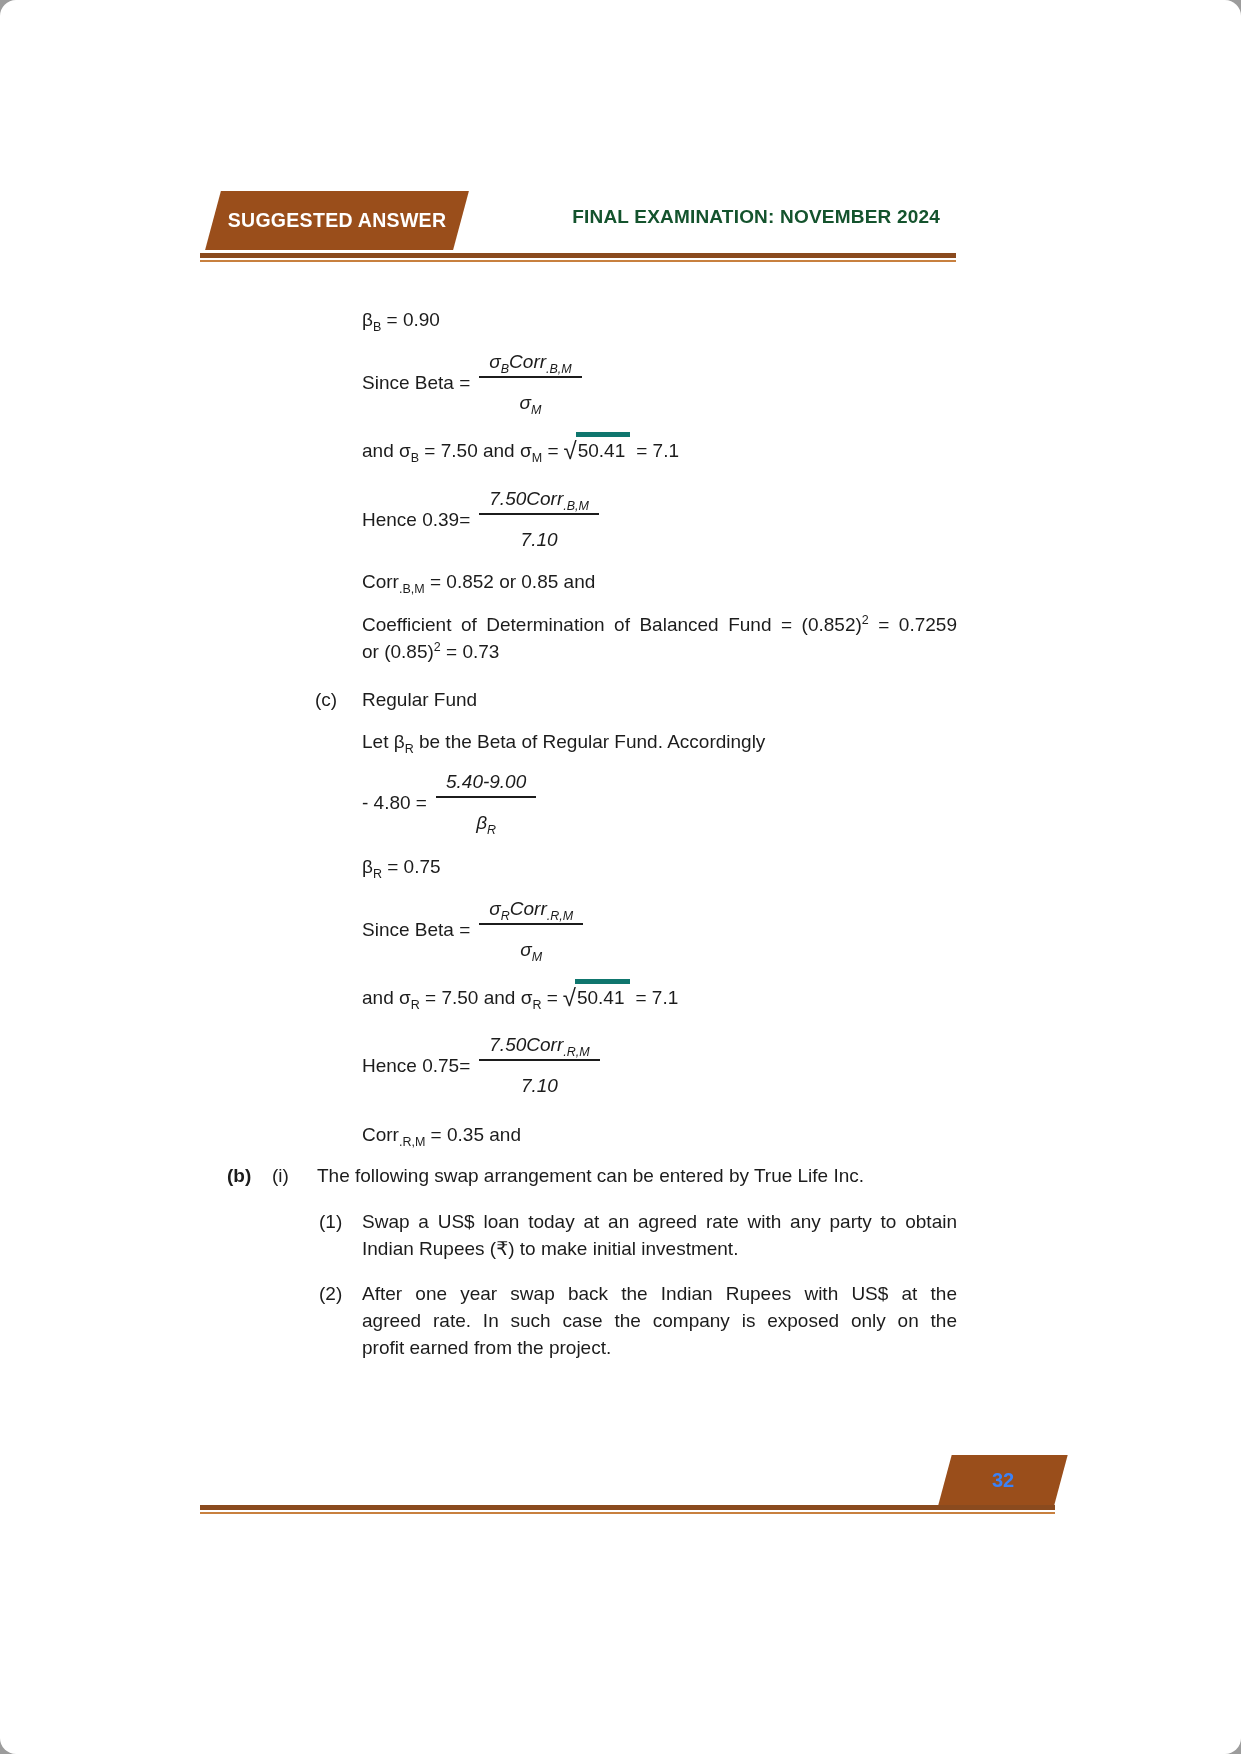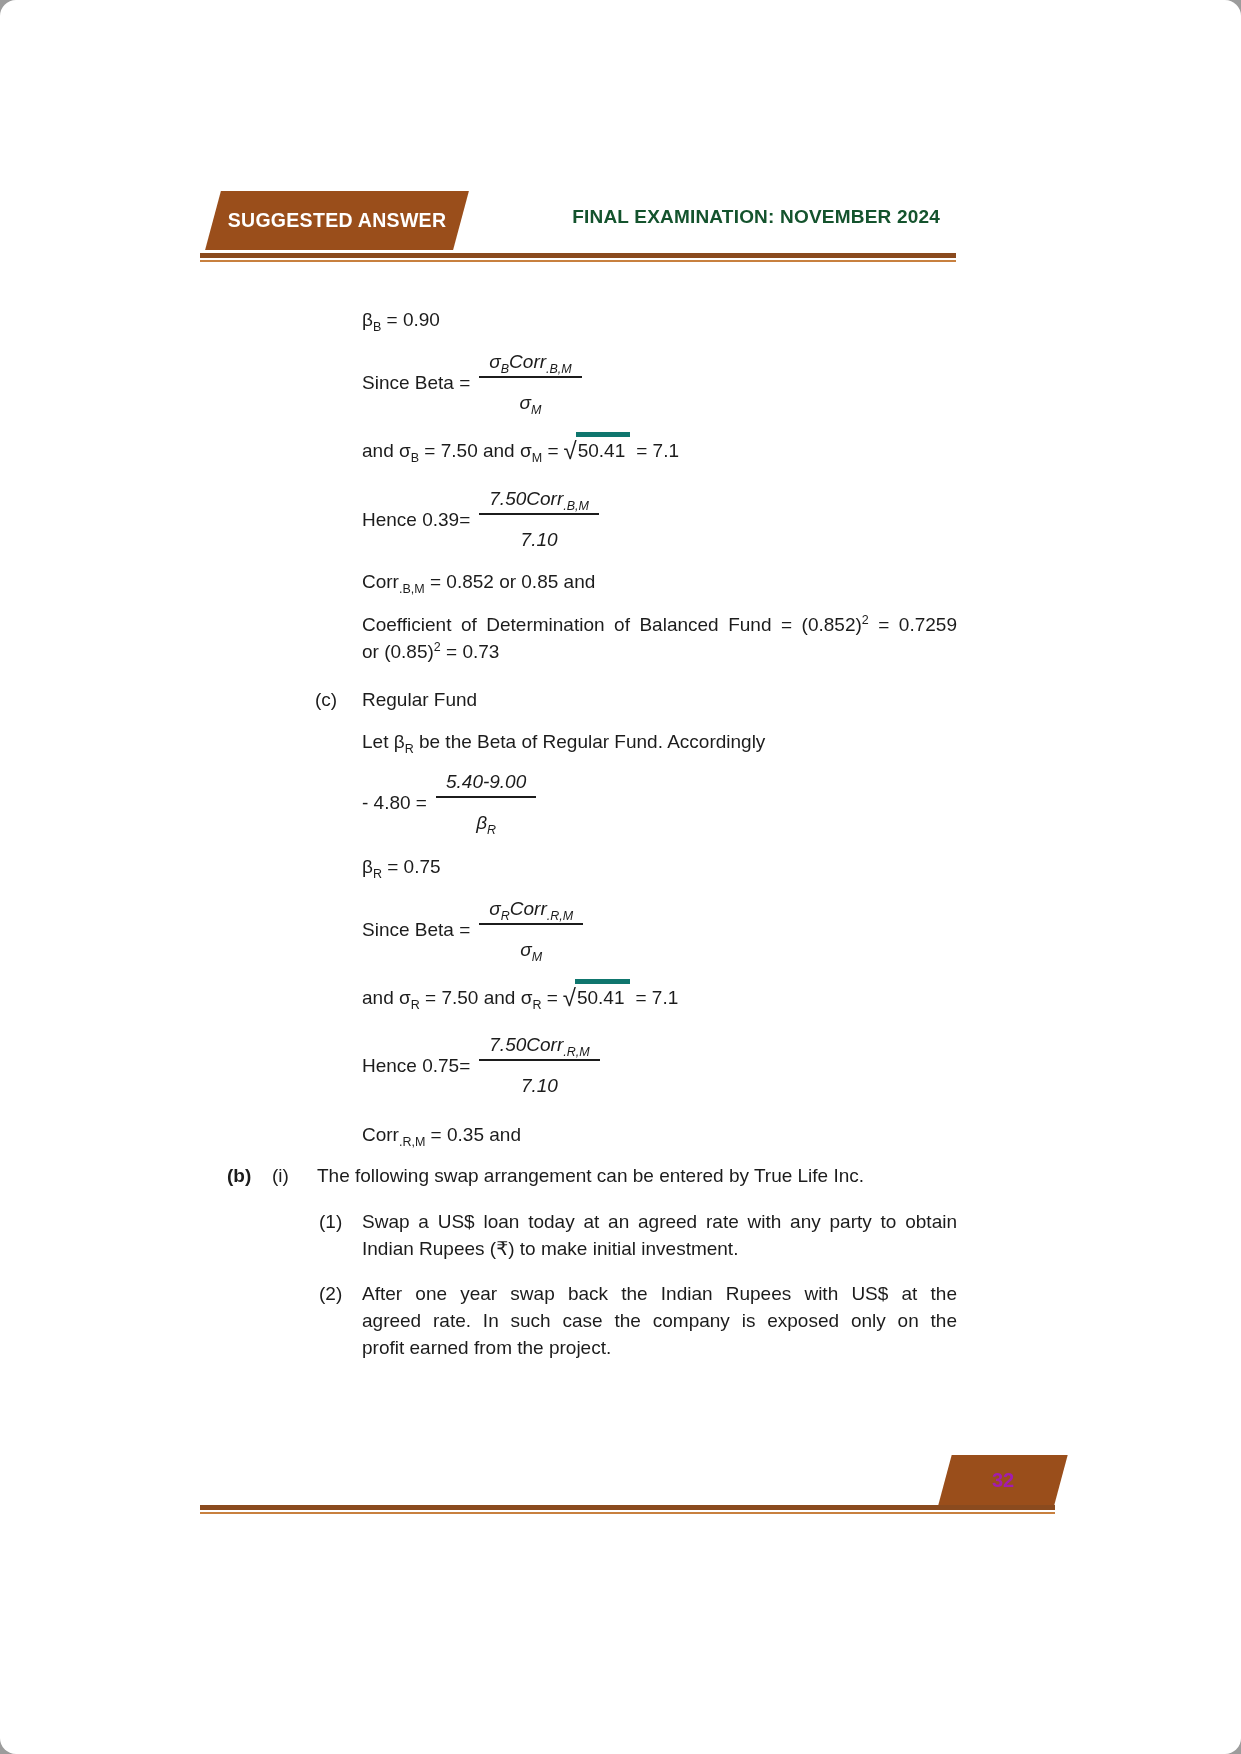--- a/index.html
+++ b/index.html
@@ -60,21 +60,21 @@
   
   .footer-rule{position:absolute;left:200px;top:1505px;width:855px;}
   .page-badge{
     position:absolute;left:945px;top:1455px;width:116px;height:50px;
     display:flex;align-items:center;justify-content:center;
   }
   .page-badge::before{
     content:"";position:absolute;inset:0;background:#9A4E1B;
     transform:skewX(-15deg);
   }
-  .page-num{position:relative;z-index:1;color:#a21caf;font-weight:bold;font-size:20px;}
+  .page-num{position:relative;z-index:1;color:#3b82f6;font-weight:bold;font-size:20px;}
 </style>
 </head>
 <body>
 
 <div class="page">
 
   <div class="banner">
     <span class="banner-label">SUGGESTED ANSWER</span>
   </div>
   <div class="exam-title">FINAL EXAMINATION: NOVEMBER 2024</div>

